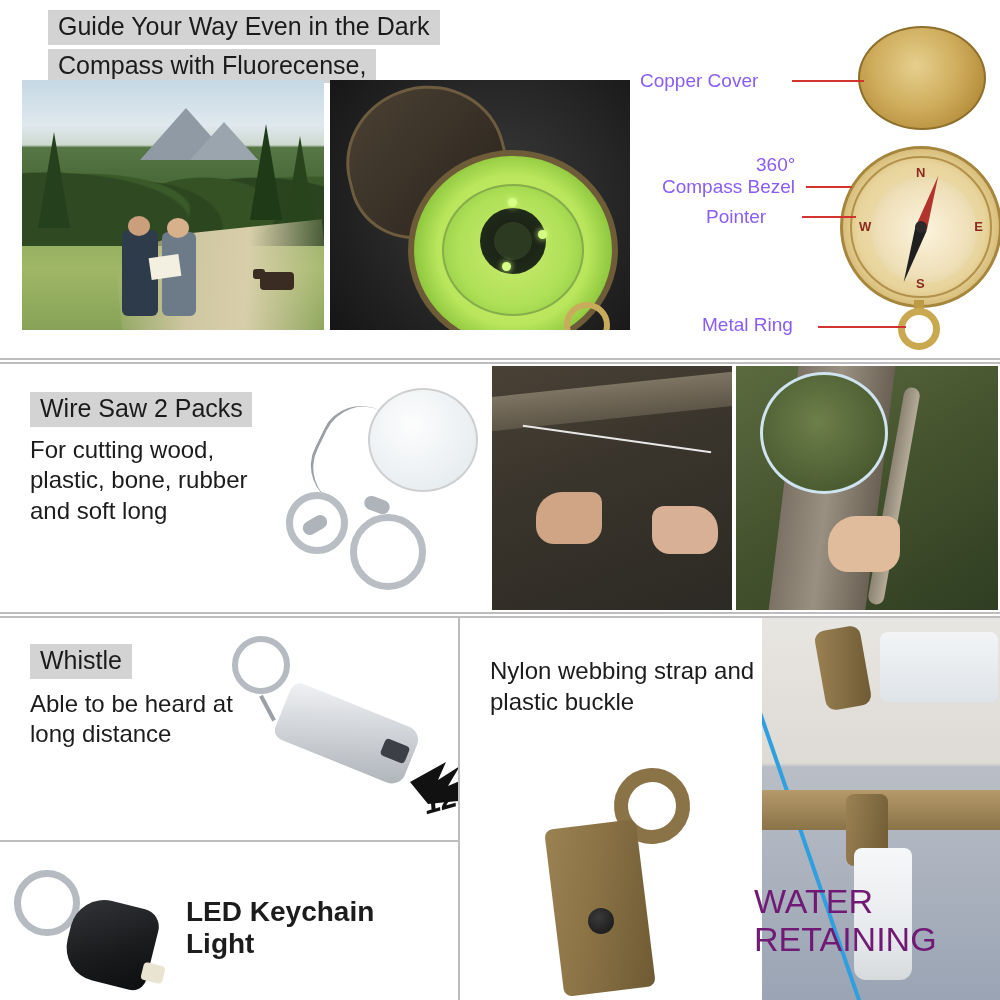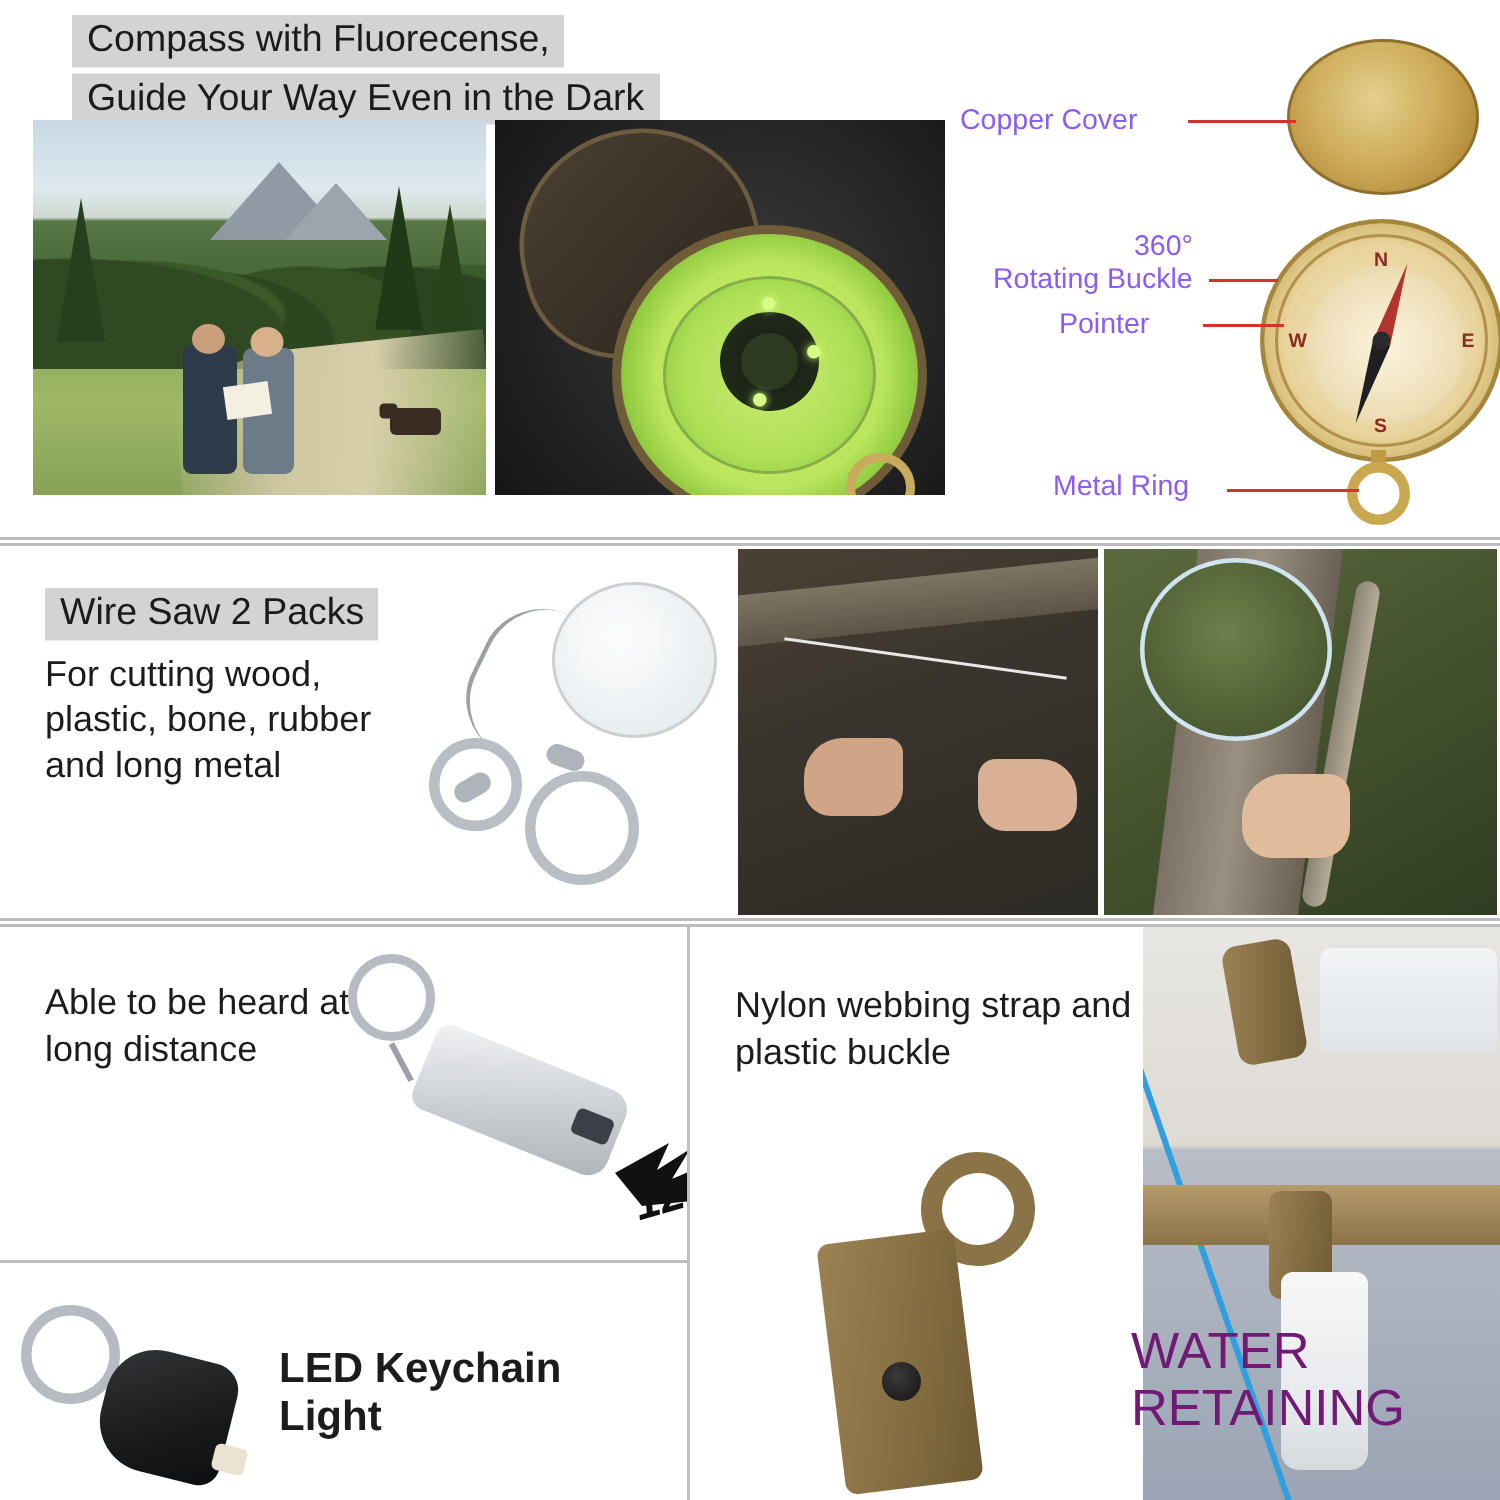--- a/index.html
+++ b/index.html
@@ -387,22 +387,22 @@
   }
 </style>
 </head>
 <body>
 
 <div class="page">
 
   <div class="panel" id="sec-compass">
 
     <div id="compass-title">
+      <div><span class="hl">Guide Your Way Even in the Dark</span></div>
       <div><span class="hl">Compass with Fluorecense,</span></div>
-      <div><span class="hl">Guide Your Way Even in the Dark</span></div>
     </div>
 
     <div id="hiking-photo">
       <div class="mountain"></div>
       <div class="mountain2"></div>
       <div class="treeline"></div>
       <div class="conifer" style="left:16px; top:52px;"></div>
       <div class="conifer" style="left:228px; top:44px; border-bottom-color:#1f3a17;"></div>
       <div class="conifer" style="left:262px; top:56px; border-bottom-color:#27441d;"></div>
       <div class="path"></div>
@@ -441,35 +441,35 @@
       <div id="ring-stem"></div>
       <div id="metal-ring"></div>
 
       <div class="lead-line" style="left:152px; top:72px; width:72px;"></div>
       <div class="lead-line" style="left:166px; top:178px; width:46px;"></div>
       <div class="lead-line" style="left:162px; top:208px; width:54px;"></div>
       <div class="lead-line" style="left:178px; top:318px; width:88px;"></div>
 
       <div class="lead-label" style="left:0px; top:62px;">Copper Cover</div>
       <div class="lead-label" style="left:116px; top:146px;">360°</div>
-      <div class="lead-label" style="left:22px; top:168px;">Rotating Buckle</div>
+      <div class="lead-label" style="left:22px; top:168px;">Compass Bezel</div>
       <div class="lead-label" style="left:66px; top:198px;">Pointer</div>
       <div class="lead-label" style="left:62px; top:306px;">Metal Ring</div>
     </div>
   </div>
 
   <div class="divider-h" style="left:0; top:358px; width:1000px;"></div>
   <div class="divider-h" style="left:0; top:362px; width:1000px;"></div>
 
   <div class="panel" id="sec-wiresaw">
     <div id="wiresaw-text">
       <div><span class="hl">Wire Saw 2 Packs</span></div>
       <div class="body-text" style="margin-top:8px;">For cutting wood,</div>
       <div class="body-text">plastic, bone, rubber</div>
-      <div class="body-text">and long metal</div>
+      <div class="body-text">and soft long</div>
     </div>
 
     <div id="wiresaw-photo">
       <div class="magnifier"></div>
       <div class="wire"></div>
       <div class="swivel" style="left:50px; top:152px; transform:rotate(-30deg);"></div>
       <div class="swivel" style="left:112px; top:132px; transform:rotate(20deg);"></div>
       <div class="ringA"></div>
       <div class="ringB"></div>
     </div>
@@ -489,20 +489,21 @@
     </div>
   </div>
 
   <div class="divider-h" style="left:0; top:612px; width:1000px;"></div>
   <div class="divider-h" style="left:0; top:616px; width:1000px;"></div>
   <div class="divider-v" style="left:458px; top:618px; height:382px;"></div>
   <div class="divider-h" style="left:0; top:840px; width:458px;"></div>
 
   <div class="panel" id="sec-whistle">
     <div id="whistle-text">
+      <div><span class="hl">Whistle</span></div>
       <div class="body-text" style="margin-top:10px;">Able to be heard at</div>
       <div class="body-text">long distance</div>
     </div>
 
     <div id="whistle-photo">
       <div class="keyring"></div>
       <div class="chain"></div>
       <div class="body"></div>
       <div class="hole"></div>
 

